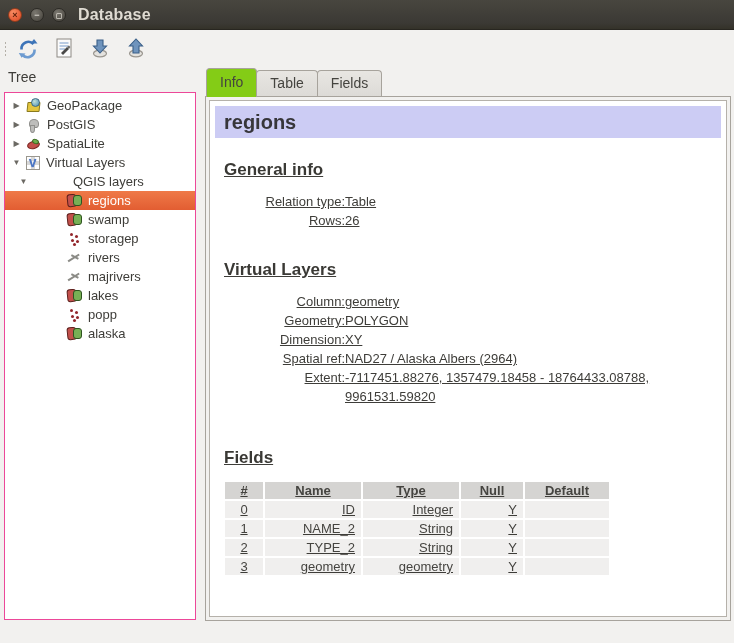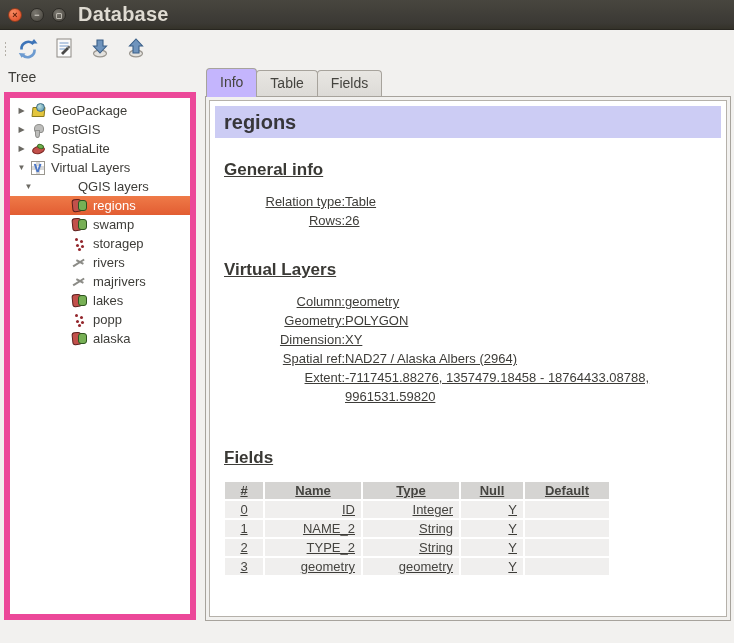--- a/index.html
+++ b/index.html
@@ -23,39 +23,39 @@
     display:flex;align-items:center;justify-content:center;
     font-size:9px;line-height:1;
   }
   .tb-close{left:8px;background:radial-gradient(circle at 35% 30%,#f98e64,#e8603a 60%,#d74f24);border:1px solid #933c1c;color:#5e1f09;}
   .tb-min,.tb-max{left:30px;background:radial-gradient(circle at 35% 30%,#7a776f,#57544d 65%,#45423c);border:1px solid #2c2a25;color:#d9d5cc;}
   .tb-max{left:52px;}
   .tb-glyph{font-weight:bold;transform:translateY(-0.5px);}
   .tb-max .tb-glyph{font-size:7px;}
   .window-title{
     position:absolute;left:78px;top:0;height:29px;line-height:29px;
-    color:#dfdbd2;font-size:20px;font-weight:bold;letter-spacing:.2px;
+    color:#dfdbd2;font-size:16px;font-weight:bold;letter-spacing:.2px;
   }
   
   .toolbar{position:absolute;left:0;top:30px;width:734px;height:36px;background:#f2f1ef;}
   .toolbar-handle{
     position:absolute;left:4px;top:11px;width:3px;height:15px;
     background-image:radial-gradient(circle 1px,#b4b0a8 60%,transparent 61%);
     background-size:3px 4px;background-repeat:repeat-y;
   }
   .tool-btn{
     position:absolute;top:4px;width:28px;height:28px;border:none;background:transparent;
     display:flex;align-items:center;justify-content:center;padding:0;
   }
   .tool-btn svg{display:block;}
   
   .dock-label{position:absolute;left:8px;top:69px;font-size:14px;color:#3e3d39;}
   .tree-view{
     position:absolute;left:4px;top:92px;width:192px;height:528px;
-    background:#ffffff;border:6px solid #ec4899;box-sizing:border-box;
+    background:#ffffff;border:1px solid #ec4899;box-sizing:border-box;
     overflow:hidden;padding-top:3px;
   }
   .tree-item{
     height:19px;display:flex;align-items:center;
     font-size:13px;color:#3e3d39;white-space:nowrap;
   }
   .tree-item.selected{
     background:linear-gradient(#ef7a48,#e25d32);
     color:#ffffff;
   }
@@ -91,21 +91,21 @@
   .tabbar{position:absolute;left:206px;top:70px;height:27px;display:flex;align-items:flex-end;}
   .tab{
     height:26px;line-height:25px;padding:0 13px;font-size:14px;color:#45443f;
     background:linear-gradient(#e8e6e2,#dcdad6);
     border:1px solid #a7a39c;border-bottom:none;
     border-radius:4px 4px 0 0;
     margin-right:-1px;
     position:relative;
   }
   .tab.active{
-    background:#c4b5fd;height:28px;line-height:27px;z-index:3;
+    background:#84cc16;height:28px;line-height:27px;z-index:3;
   }
   
   .tab-frame{
     position:absolute;left:205px;top:96px;width:526px;height:525px;
     background:#f2f1ef;border:1px solid #a7a39c;box-sizing:border-box;
   }
   .scroll-area{
     position:absolute;left:3px;top:3px;right:3px;bottom:3px;
     background:#ffffff;border:1px solid #b5b1aa;
     overflow:hidden;

